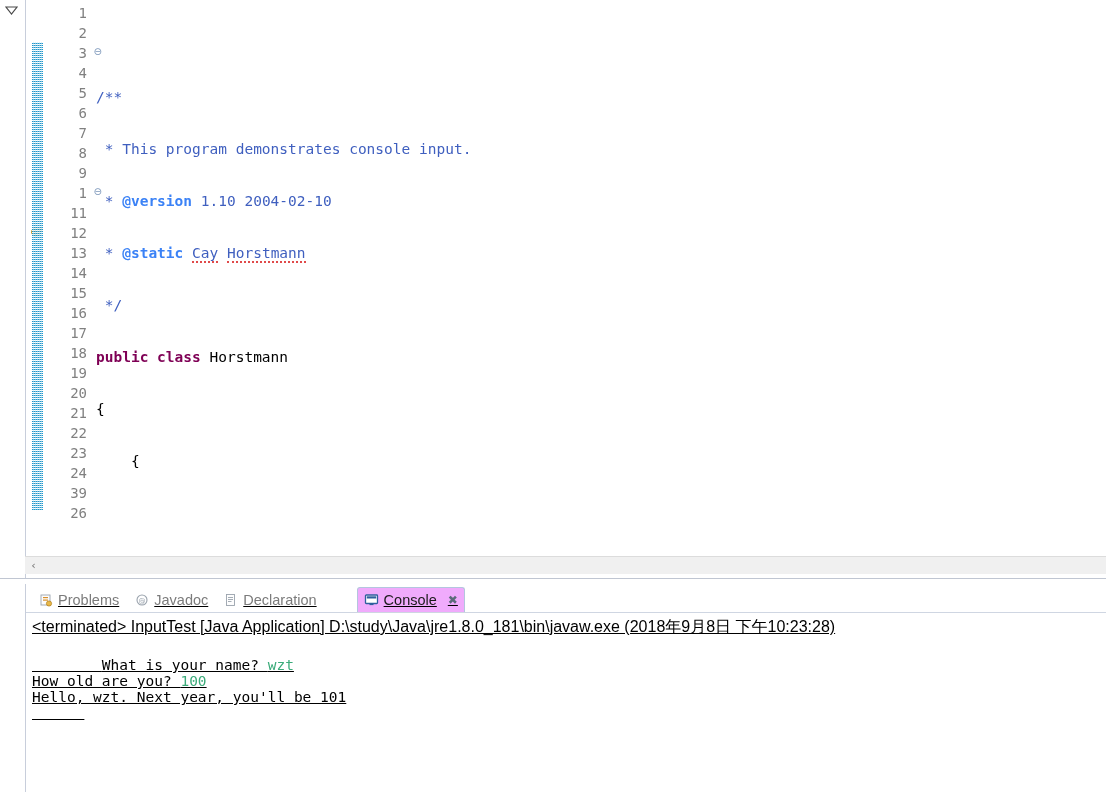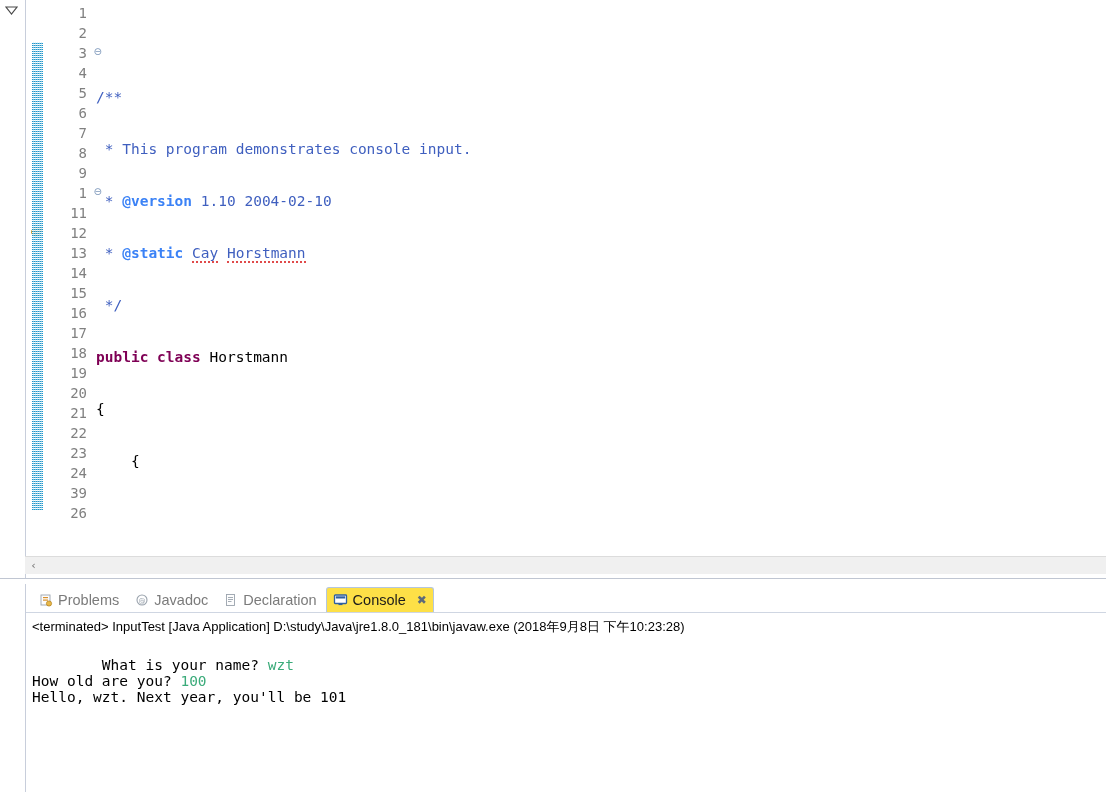--- a/index.html
+++ b/index.html
@@ -186,20 +186,21 @@
   
   .bottom-panel {
     position: absolute;
     left: 25px;
     top: 584px;
     width: 1081px;
     height: 208px;
     background: #ffffff;
     border-left: 1px solid #c8cedb;
     box-sizing: border-box;
+    text-decoration: underline;
   }
   .tab-bar {
     position: relative;
     height: 28px;
     display: flex;
     align-items: flex-end;
     padding-left: 6px;
     background: #ffffff;
     border-bottom: 1px solid #cfd6e2;
   }
@@ -209,25 +210,26 @@
     gap: 5px;
     height: 24px;
     padding: 0 9px 0 6px;
     font-size: 14.5px;
     color: #7b7b7b;
     font-family: "Liberation Sans", sans-serif;
     white-space: nowrap;
     border-radius: 3px 3px 0 0;
   }
   .tab.active {
-    background: #fde047;
+    background: #f0abfc;
     color: #1a1a1a;
     border: 1px solid #b4c6de;
     border-bottom: none;
     padding-right: 6px;
+    margin-left: 31px;
   }
   .tab .tab-icon {
     width: 15px;
     height: 15px;
     display: inline-flex;
     align-items: center;
     justify-content: center;
     flex: 0 0 auto;
   }
   .tab .close-x {
@@ -240,21 +242,21 @@
 
   .console-body {
     padding: 4px 0 0 4px;
     height: 178px;
     box-sizing: border-box;
     background: #ffffff;
     overflow: hidden;
   }
   .terminated-line {
     font-family: "Liberation Sans", sans-serif;
-    font-size: 13px;
+    font-size: 16px;
     color: #000000;
     line-height: 20px;
     white-space: pre;
     padding-left: 2px;
   }
   .console-out {
     font-family: "DejaVu Sans Mono", monospace;
     font-size: 14.5px;
     color: #000000;
     line-height: 16px;

